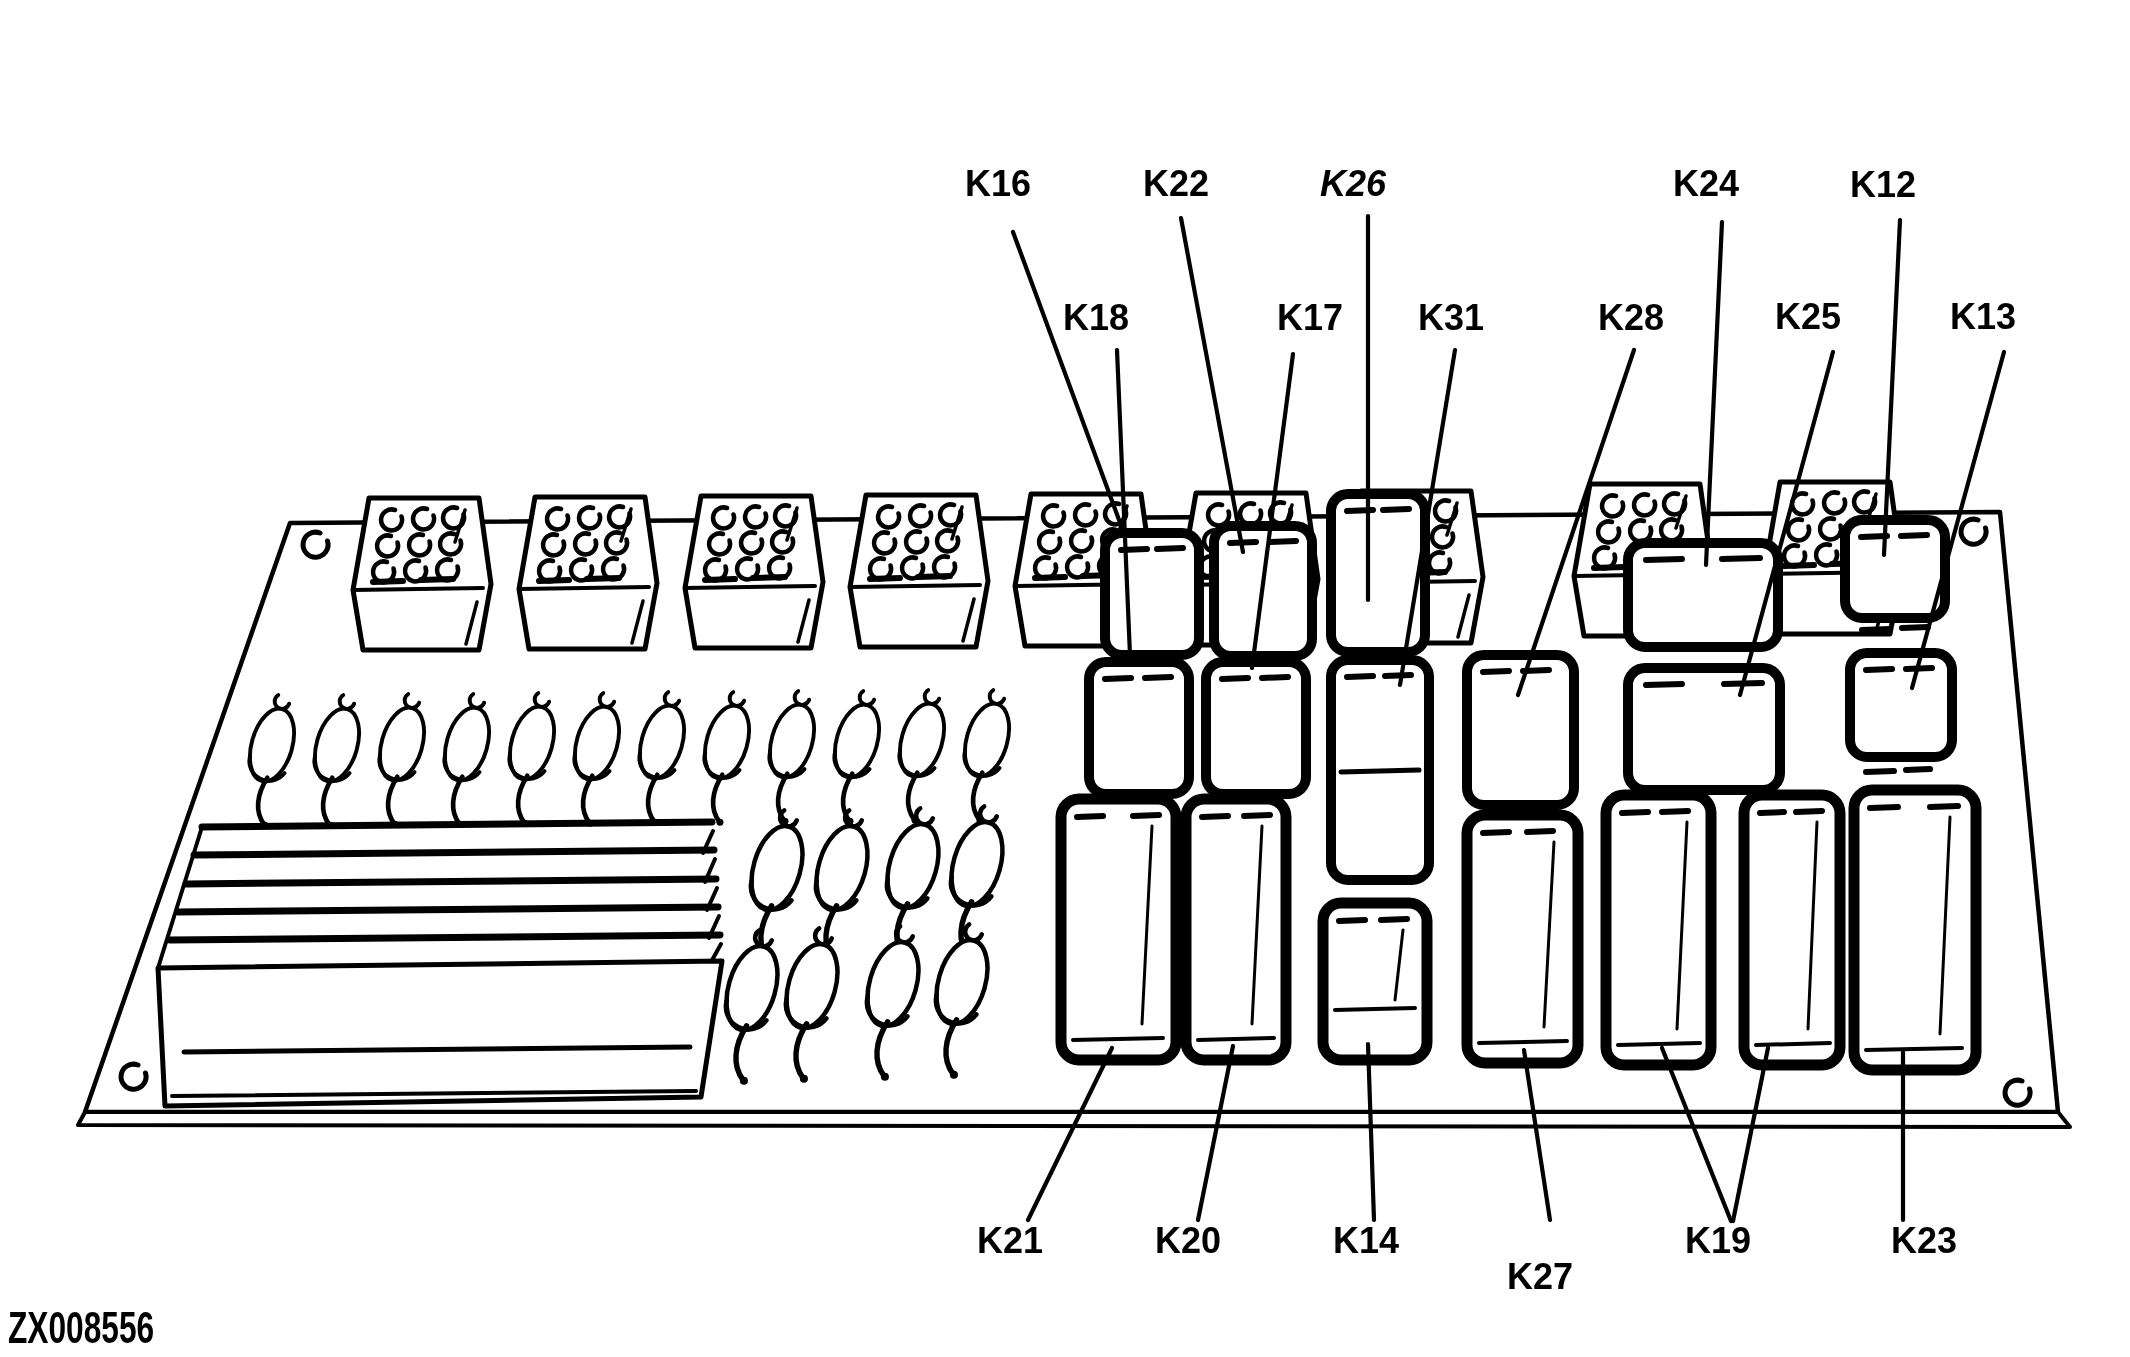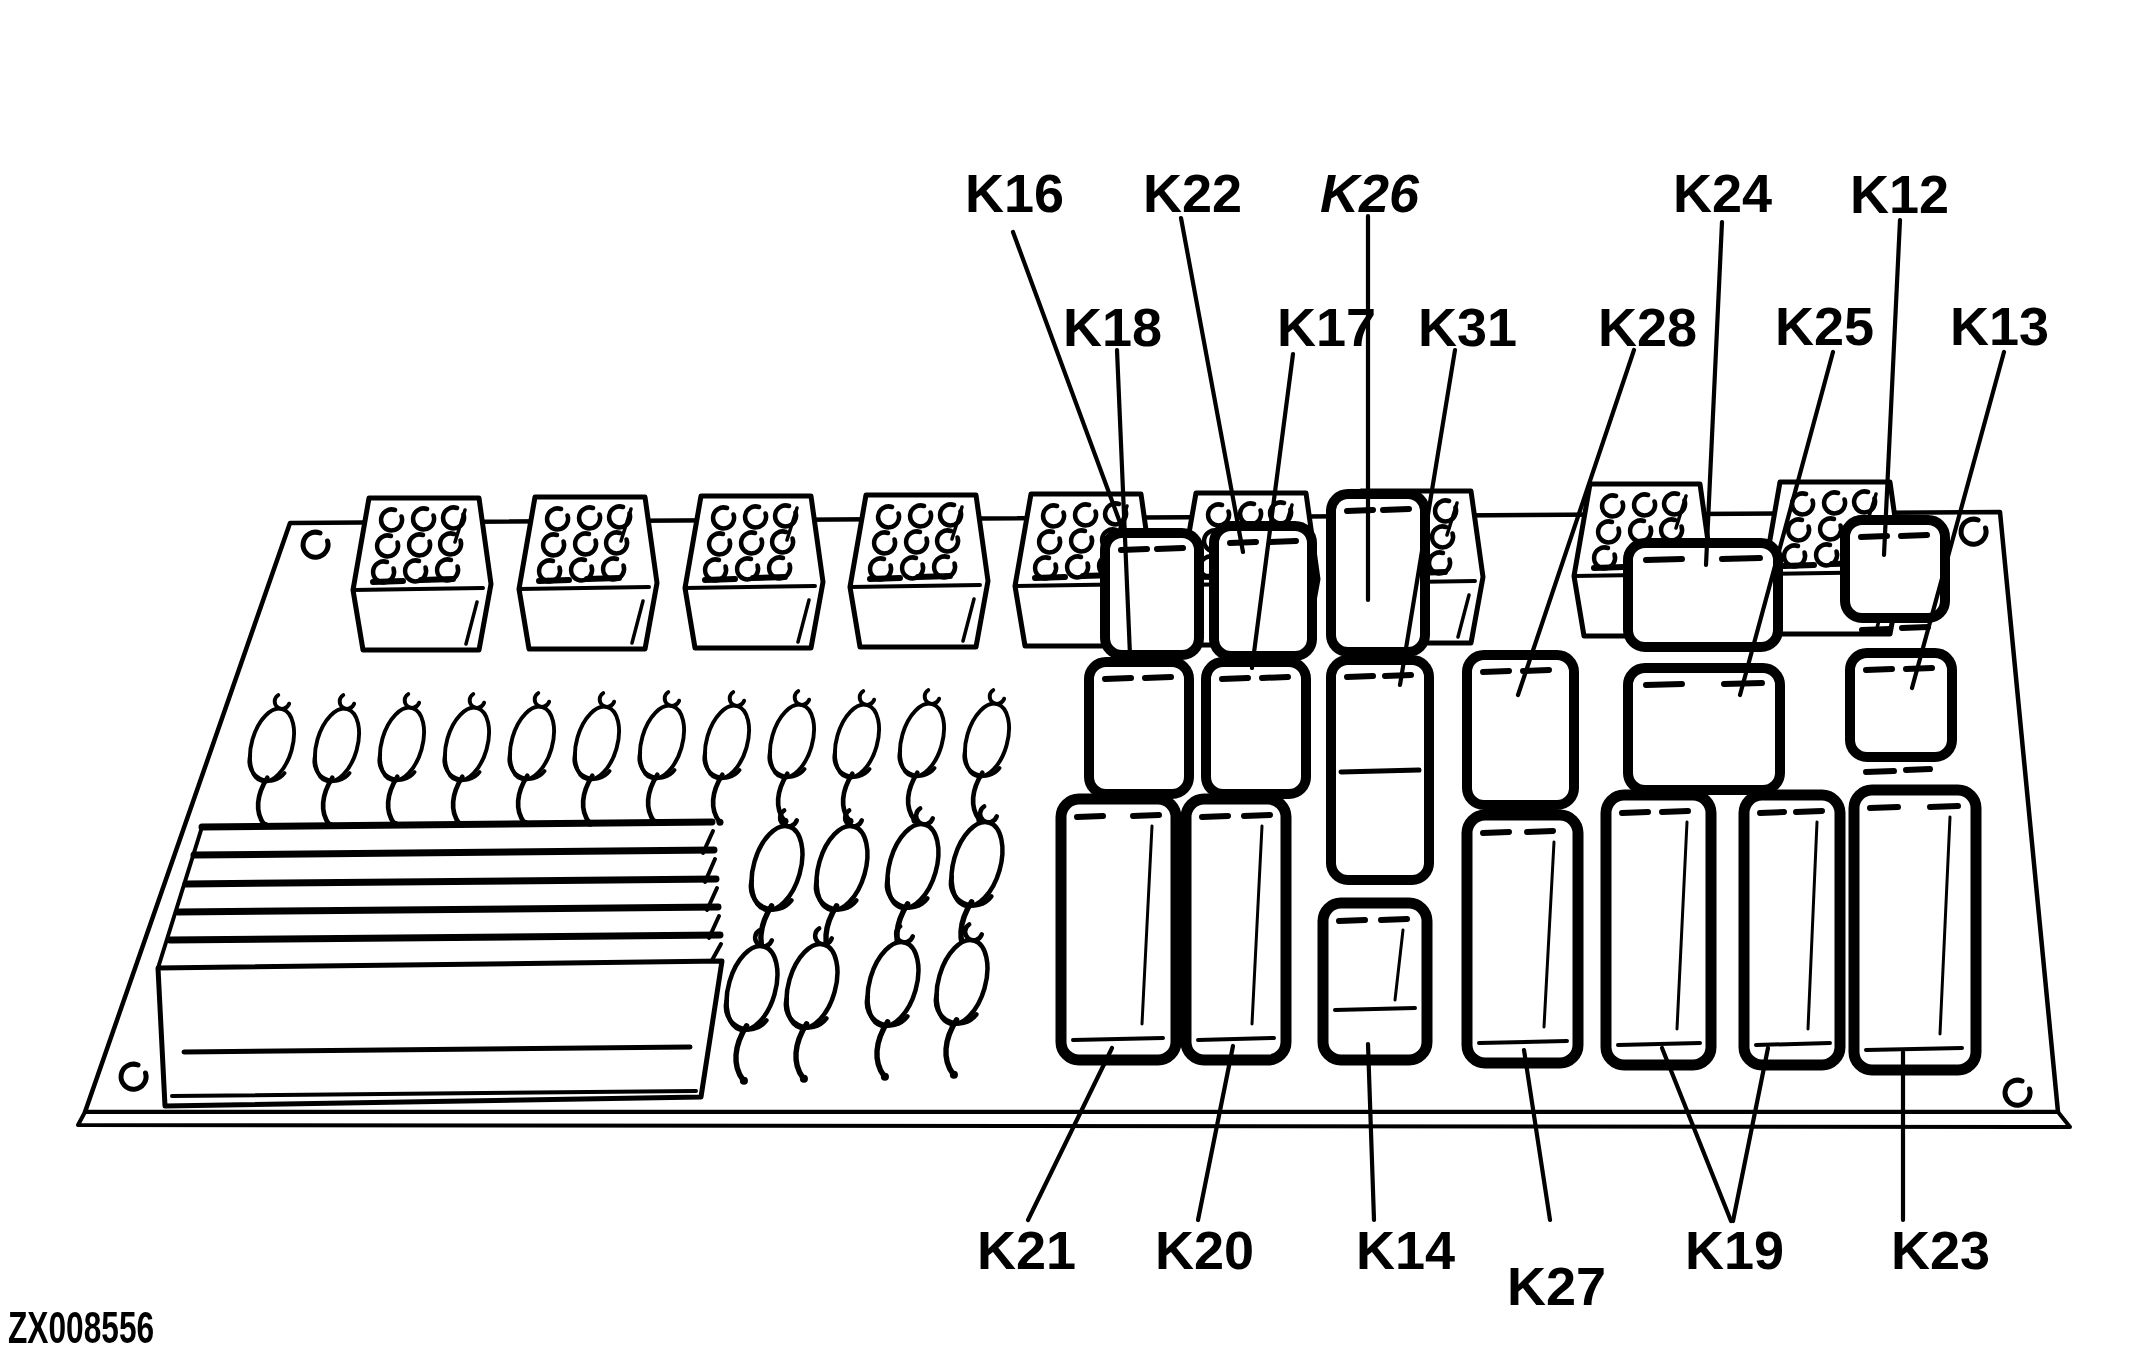--- a/index.html
+++ b/index.html
@@ -1,19 +1,19 @@
 <!DOCTYPE html>
 <html><head>
 <meta charset="utf-8">
 <style>
   html,body{margin:0;padding:0;background:#ffffff;}
   .stage{position:relative;width:2130px;height:1357px;background:#ffffff;overflow:hidden;
          font-family:"Liberation Sans",sans-serif;}
   .stage svg{position:absolute;left:0;top:0;}
-  .klabel{position:absolute;font-weight:700;font-size:54px;line-height:1;color:#000;
+  .klabel{position:absolute;font-weight:700;font-size:36px;line-height:1;color:#000;
           white-space:nowrap;letter-spacing:0px;}
   .figcode{position:absolute;left:8px;top:1306px;font-weight:700;font-size:44px;line-height:1;
            color:#000;transform:scaleX(0.72);transform-origin:0 0;white-space:nowrap;}
   .ln{stroke:#000;fill:none;stroke-linecap:round;}
   .fw{fill:#fff;stroke:#000;stroke-linejoin:round;}
 </style>
 </head>
 <body>
 
 <div class="stage">
@@ -237,19 +237,19 @@
 
   <div class="klabel" style="left:1063px;top:300px;">K18</div>
   <div class="klabel" style="left:1277px;top:300px;">K17</div>
   <div class="klabel" style="left:1418px;top:300px;">K31</div>
   <div class="klabel" style="left:1598px;top:300px;">K28</div>
   <div class="klabel" style="left:1775px;top:299px;">K25</div>
   <div class="klabel" style="left:1950px;top:299px;">K13</div>
 
   <div class="klabel" style="left:977px;top:1223px;">K21</div>
   <div class="klabel" style="left:1155px;top:1223px;">K20</div>
-  <div class="klabel" style="left:1333px;top:1223px;margin-left:23px;">K14</div>
+  <div class="klabel" style="left:1333px;top:1223px;">K14</div>
   <div class="klabel" style="left:1507px;top:1223px;margin-top:36px;">K27</div>
   <div class="klabel" style="left:1685px;top:1223px;">K19</div>
   <div class="klabel" style="left:1863px;top:1223px;margin-left:28px;">K23</div>
 
   <div class="figcode">ZX008556</div>
 </div>
 
 </body></html>

